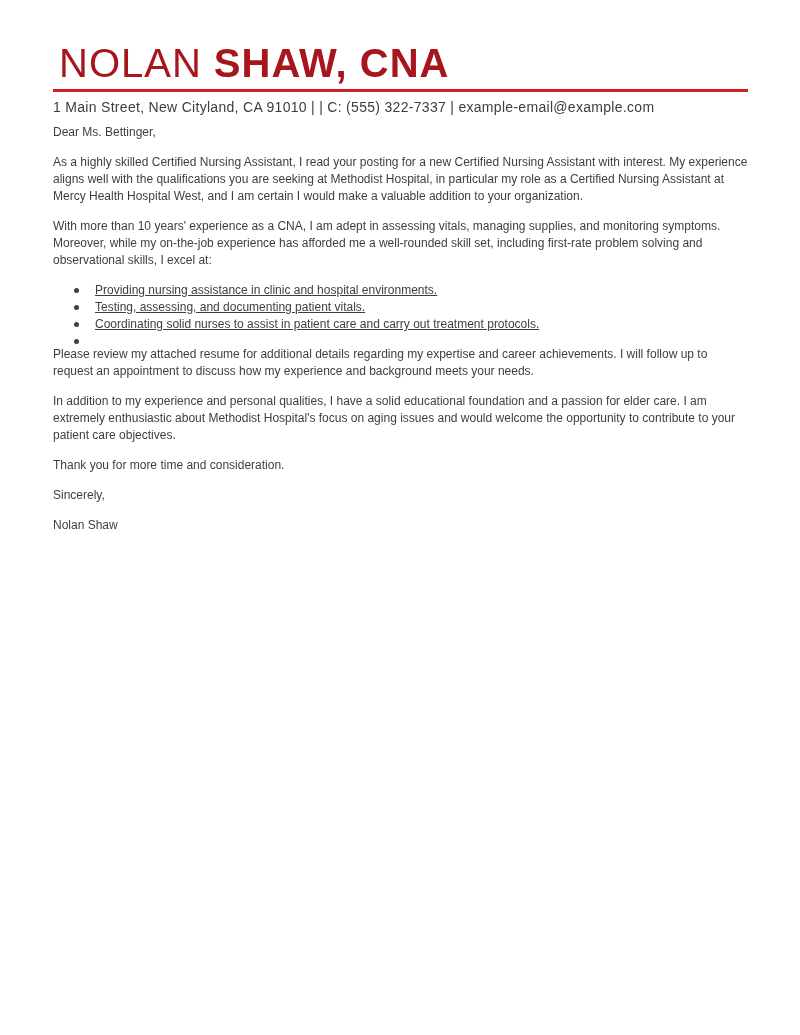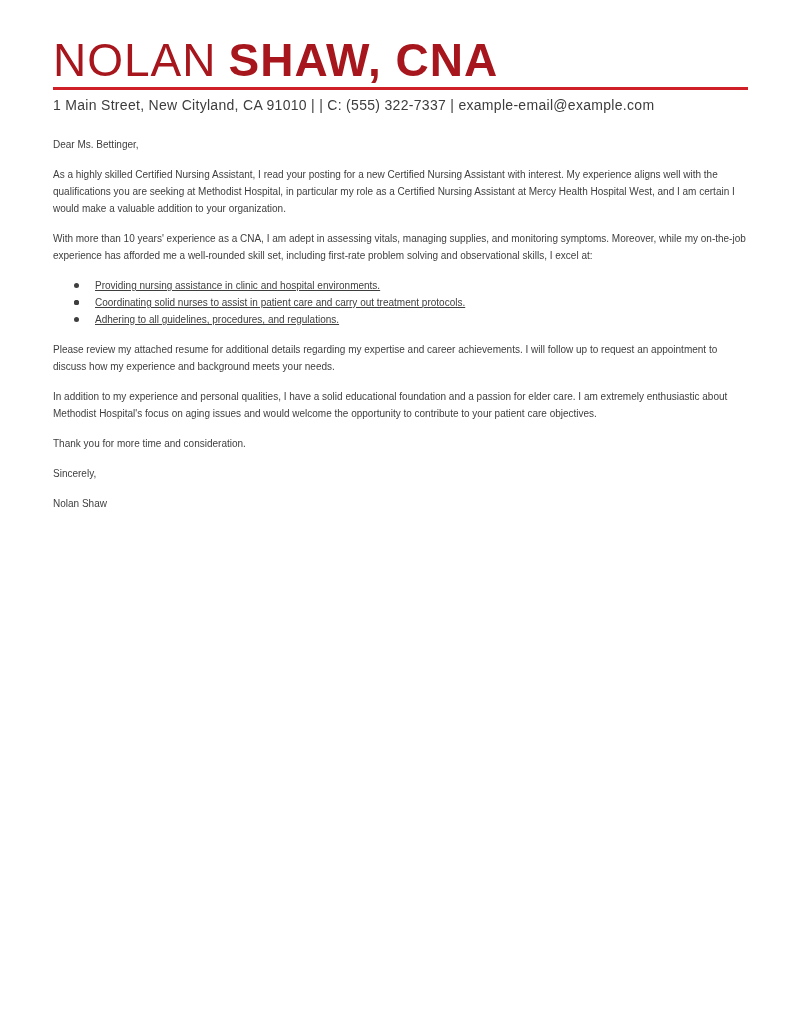--- a/index.html
+++ b/index.html
@@ -12,26 +12,26 @@
     background: #ffffff;
     padding: 37px 52px 0 53px;
     font-family: "Liberation Sans", "DejaVu Sans", sans-serif;
     color: var(--body-text, #3e3e3e);
     overflow: hidden;
   }
 
   
   .header { margin: 0; }
   .name {
-    font-size: 46px;
+    font-size: 40px;
     line-height: 1.0;
     color: var(--accent-red, #a6161c);
     letter-spacing: 1px;
     white-space: nowrap;
-    margin: 0;
+    margin: 6px;
   }
   .name .light { font-weight: 400; margin-right: 12px; }
   .name .bold  { font-weight: 700; }
 
   .rule {
     height: 3px;
     width: 100%;
     background: var(--rule-red, #d02027);
     margin-top: 4px;
   }
@@ -39,22 +39,22 @@
   .contact {
     margin-top: 7px;
     font-size: 14px;
     letter-spacing: 0.3px;
     color: #3d3d3d;
     white-space: nowrap;
   }
 
   
   .body {
-    margin-top: 23px;
-    font-size: 10px;
+    margin-top: 9px;
+    font-size: 12px;
     line-height: 17px;
     width: 695px;
   }
   .body p { margin: 0 0 13px 0; }
 
   ul.skills {
     list-style: none;
     margin: 0 0 13px 0;
     padding: 0;
     text-decoration: underline;
@@ -97,28 +97,28 @@
 
     <p>With more than 10 years' experience as a CNA, I am adept in assessing vitals, managing supplies, and monitoring symptoms. Moreover, while my on-the-job experience has afforded me a well-rounded skill set, including first-rate problem solving and observational skills, I excel at:</p>
 
     <ul class="skills">
       <li>
         <span class="dot"></span>
         <span>Providing nursing assistance in clinic and hospital environments.</span>
       </li>
       <li>
         <span class="dot"></span>
+        <span>Testing, assessing, and documenting patient vitals.</span>
       </li>
       <li>
         <span class="dot"></span>
         <span>Coordinating solid nurses to assist in patient care and carry out treatment protocols.</span>
       </li>
       <li>
         <span class="dot"></span>
-        <span>Adhering to all guidelines, procedures, and regulations.</span>
       </li>
     </ul>
 
     <p>Please review my attached resume for additional details regarding my expertise and career achievements. I will follow up to request an appointment to discuss how my experience and background meets your needs.</p>
 
     <p>In addition to my experience and personal qualities, I have a solid educational foundation and a passion for elder care. I am extremely enthusiastic about Methodist Hospital's focus on aging issues and would welcome the opportunity to contribute to your patient care objectives.</p>
 
     <p>Thank you for more time and consideration.</p>
 
     <p>Sincerely,</p>

